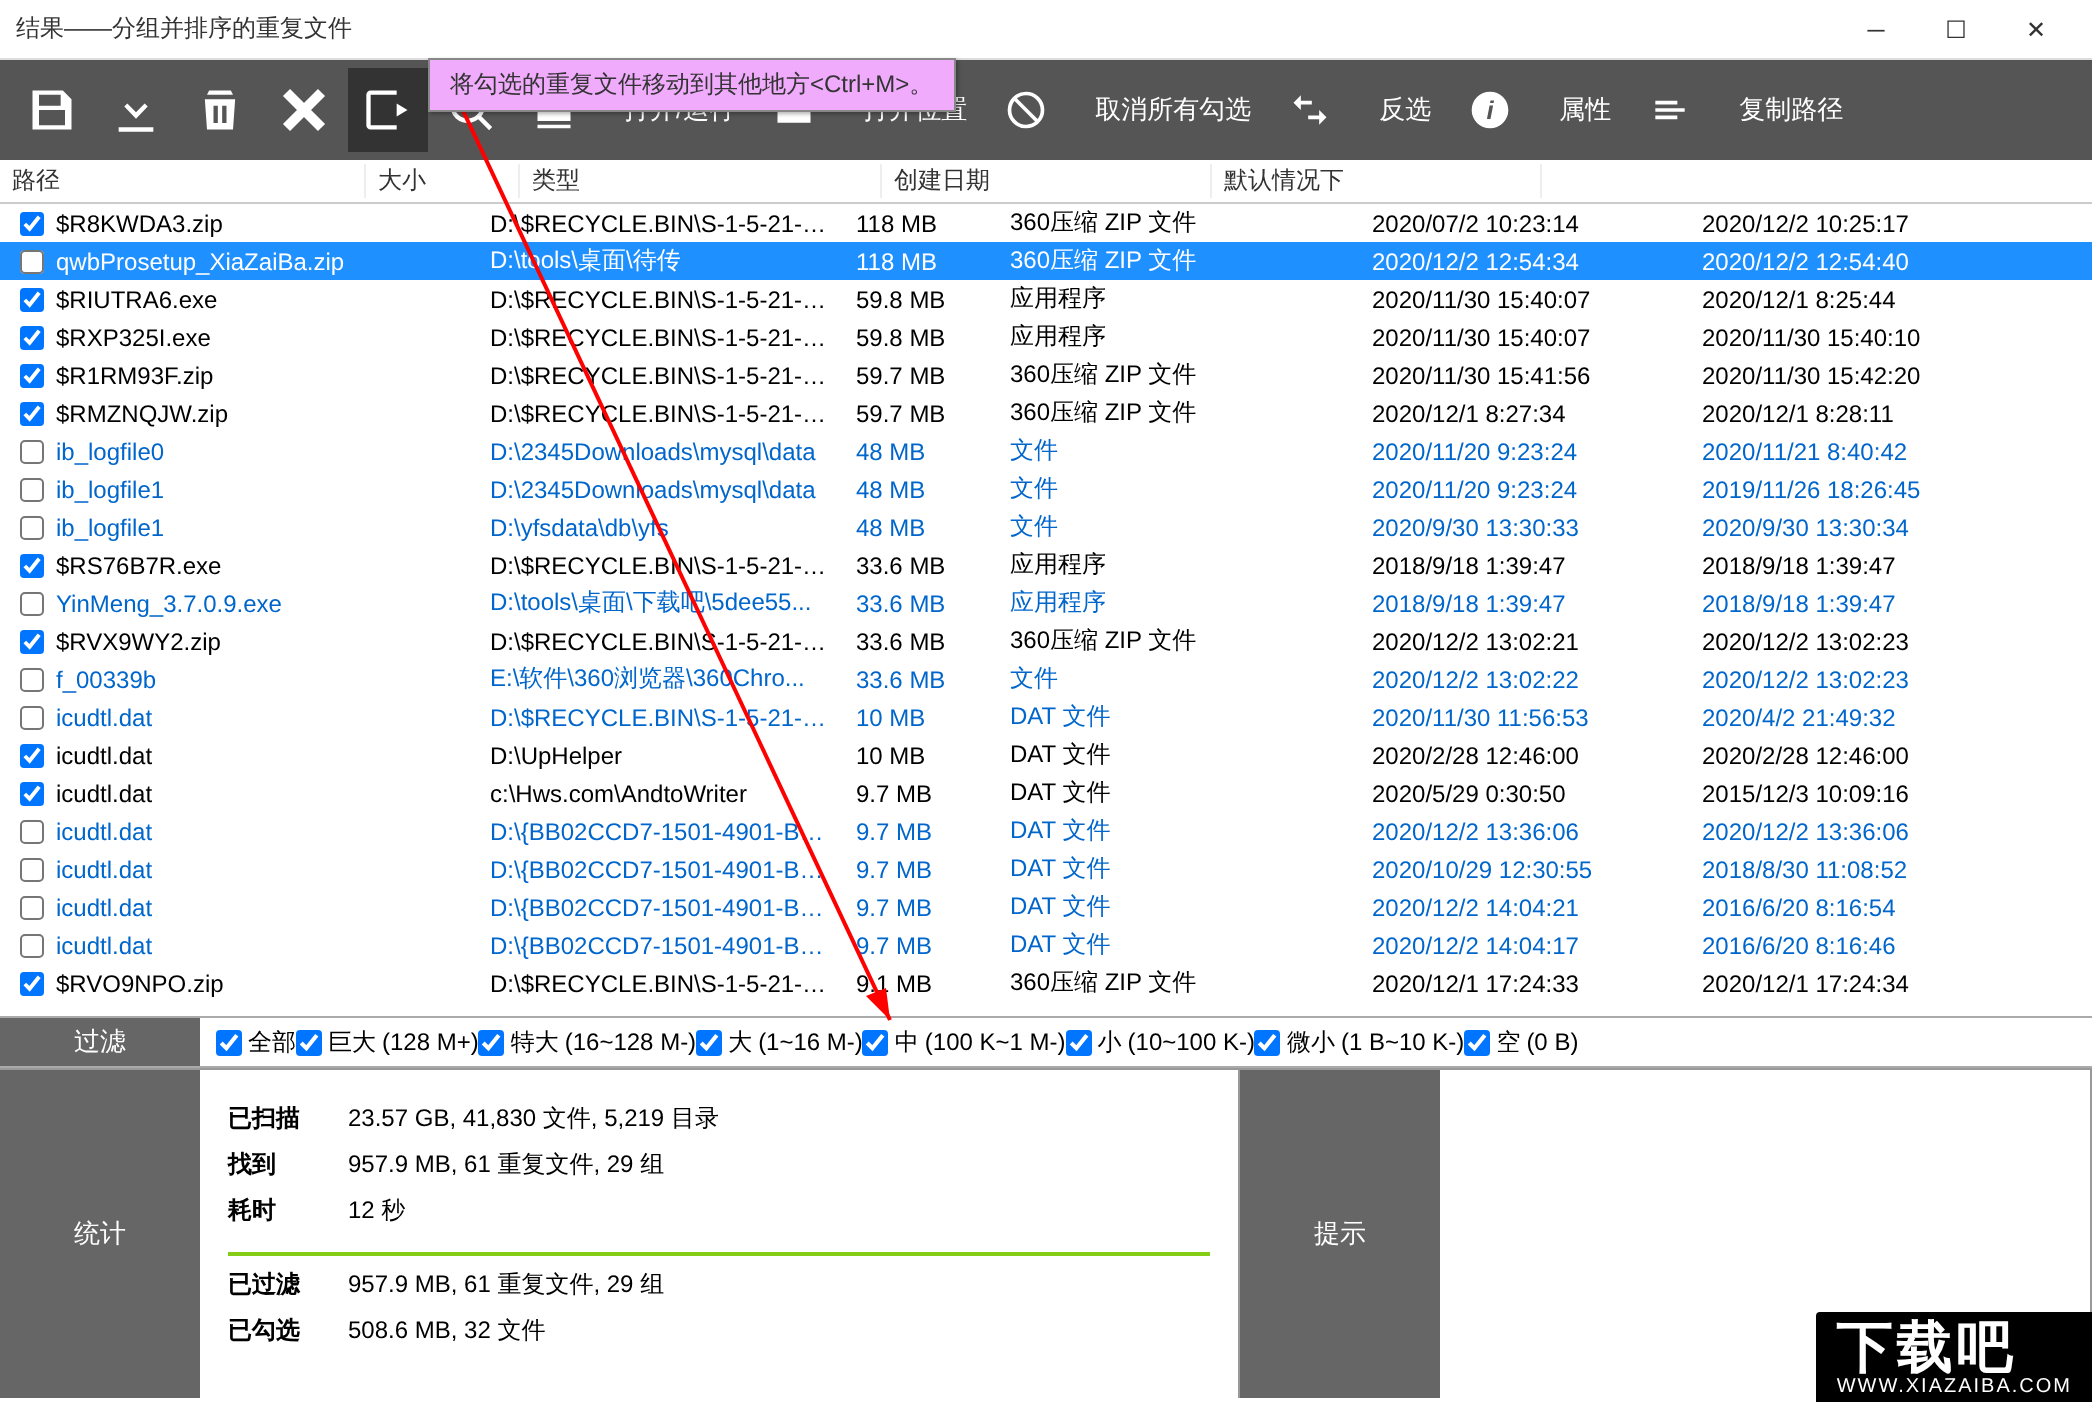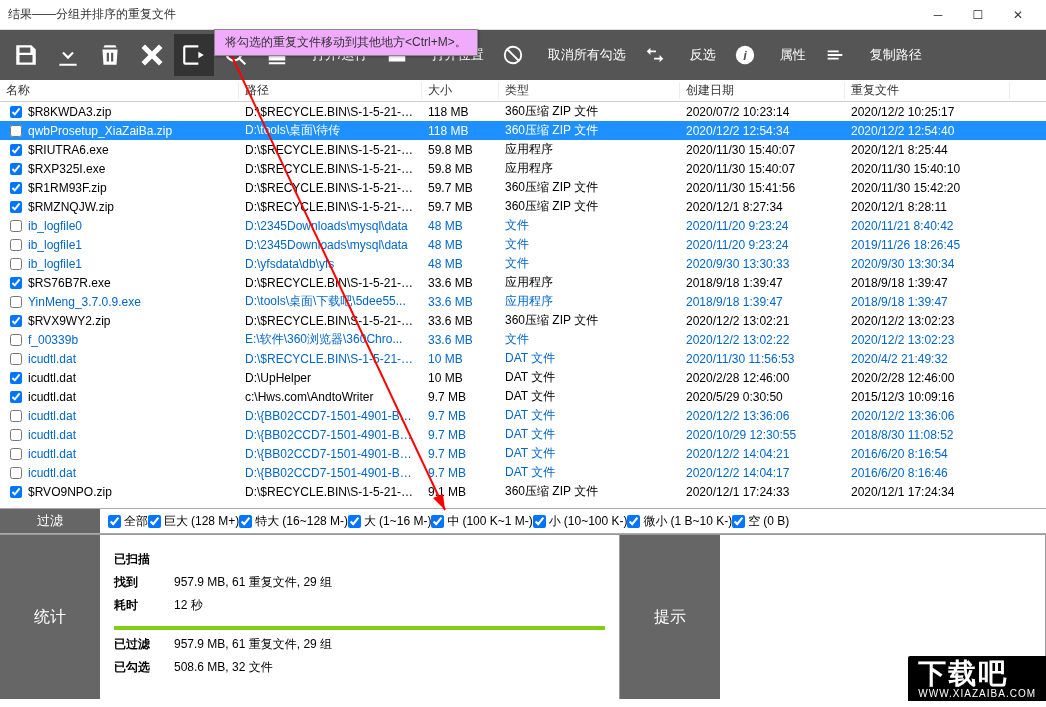--- a/index.html
+++ b/index.html
@@ -31,28 +31,28 @@
   .c-mdate { width: 165px; }
   .blue-link { color: #0066cc; }
   
   .filterbar { height: 25px; background: #fff; display: flex; align-items: center; border-bottom: 1px solid #aaa; }
   .filterbar .side { width: 100px; background: #666; color: #fff; height: 100%; display: flex; align-items: center; justify-content: center; font-size: 13px; }
   .filterbar .opts { flex: 1; display: flex; align-items: center; gap: 0; padding: 0 8px; }
   .filterbar label { display: flex; align-items: center; gap: 3px; font-size: 12px; }
   
   .bottom { display: flex; height: 165px; }
   .panel { display: flex; border-right: 1px solid #999; border-top: 1px solid #999; }
-  .panel .side { width: 100px; background: #666; color: #fff; display: flex; align-items: center; justify-content: center; font-size: 16px; }
+  .panel .side { width: 100px; background: #666; color: #fff; display: flex; align-items: center; justify-content: center; font-size: 13px; }
   .panel .content { flex: 1; padding: 10px 14px; font-size: 12px; }
   .panel.stats { width: 620px; }
   .panel.tips { flex: 1; }
   .statrow { display: flex; margin: 6px 0; }
   .statrow .k { width: 60px; font-weight: bold; }
   .statrow .v { flex: 1; }
-  .statgroup { border-bottom: 4px solid #84cc16; padding-bottom: 6px; margin-bottom: 6px; }
+  .statgroup { border-bottom: 2px solid #84cc16; padding-bottom: 6px; margin-bottom: 6px; }
   .tips-text { line-height: 1.5; color: #333; }
   
   .arrow { position: absolute; left: 225px; top: 50px; pointer-events: none; z-index: 40; }
   
   .watermark { position: absolute; right: 0px; bottom: 6px; z-index: 60; }
   .watermark-box { background: #000; color: #fff; padding: 4px 10px 2px 10px; border-radius: 2px 0 0 0; font-family: "SimHei", sans-serif; margin-left: 40px; }
   .watermark-box .big { font-size: 28px; font-weight: bold; letter-spacing: 2px; line-height: 1; }
   .watermark-box .sm { font-size: 10px; letter-spacing: 1px; text-align: center; }
 </style>
 </head>
@@ -133,26 +133,25 @@
   <div class="tbtn wide">
       <svg width="22" height="22" viewBox="0 0 24 24">
         <path d="M4 8h12M4 12h16M4 16h12" stroke="#fff" stroke-width="2" fill="none"></path>
       </svg>
       <span class="lbl">复制路径</span>
     </div>
 </div>
 
 <div class="grid">
   <div class="ghead">
-    <div class="col c-name">名称</div>
     <div class="col c-path">路径</div>
     <div class="col c-size">大小</div>
     <div class="col c-type">类型</div>
     <div class="col c-cdate">创建日期</div>
-    <div class="col c-mdate">重复文件</div>
+    <div class="col c-mdate">默认情况下</div>
   </div>
   <div class="gbody" id="gbody">
       <div class="row">
         <div class="cell name c-name">
           <input type="checkbox" checked="" style="">
           <span class="">$R8KWDA3.zip</span>
         </div>
         <div class="cell c-path ">D:\$RECYCLE.BIN\S-1-5-21-21...</div>
         <div class="cell c-size ">118 MB</div>
         <div class="cell c-type ">360压缩 ZIP 文件</div>
@@ -427,20 +426,21 @@
   </div>
 </div>
 
 <div class="bottom">
   <div class="panel stats">
     <div class="side">统计</div>
     <div class="content">
       <div class="statgroup">
         <div class="statrow">
             <div class="k">已扫描</div>
+            <div class="v">23.57 GB, 41,830 文件, 5,219 目录</div>
           </div>
         <div class="statrow">
             <div class="k">找到</div>
             <div class="v">957.9 MB, 61 重复文件, 29 组</div>
           </div>
         <div class="statrow">
             <div class="k">耗时</div>
             <div class="v">12 秒</div>
           </div>
       </div>

